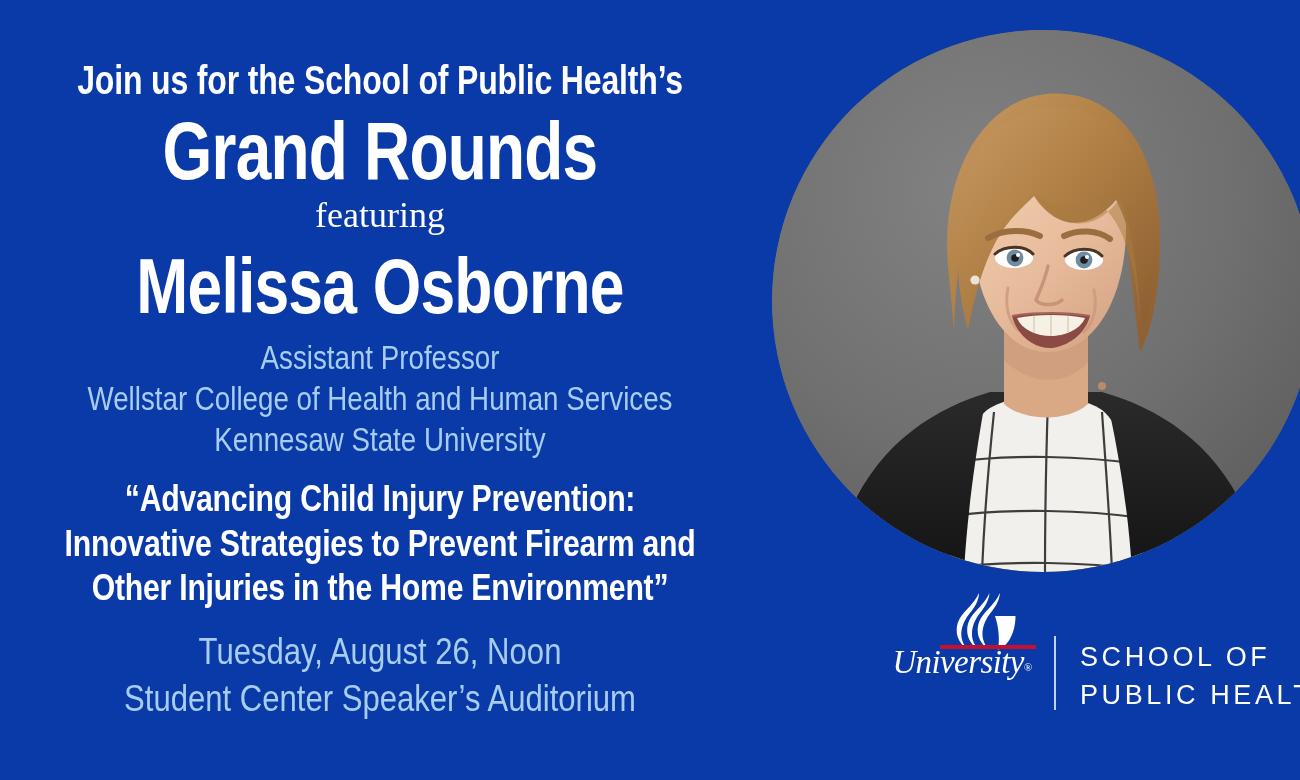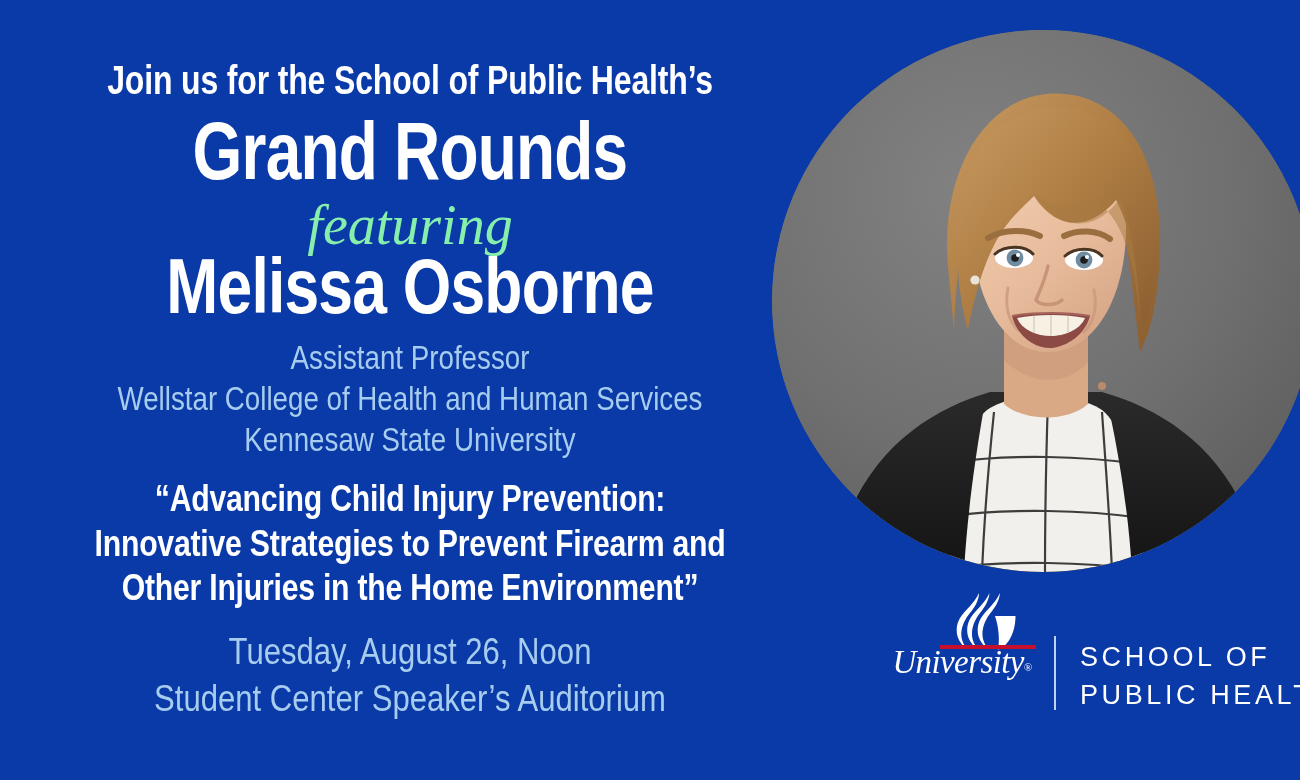--- a/index.html
+++ b/index.html
@@ -19,21 +19,20 @@
   }
 
   
   .left-col {
     position: absolute;
     left: 0;
     top: 0;
     width: 760px;
     height: 780px;
     text-align: center;
-    margin-left: 30px;
   }
 
   .line-join {
     position: absolute;
     top: 60px;
     left: 0;
     width: 760px;
     color: #ffffff;
     font-size: 40px;
     font-weight: 700;
@@ -57,24 +56,23 @@
     transform: scaleX(0.78);
     transform-origin: 50% 50%;
     white-space: nowrap;
   }
 
   .line-featuring {
     position: absolute;
     top: 197px;
     left: 0;
     width: 760px;
-    color: #86efac;
+    color: #ffffff;
     font-family: "Liberation Serif", serif;
-    font-style: italic;
-    font-size: 56px;
+    font-size: 36px;
     line-height: 1.0;
     white-space: nowrap;
   }
 
   .line-speaker {
     position: absolute;
     top: 247px;
     left: 0;
     width: 760px;
     color: #ffffff;

